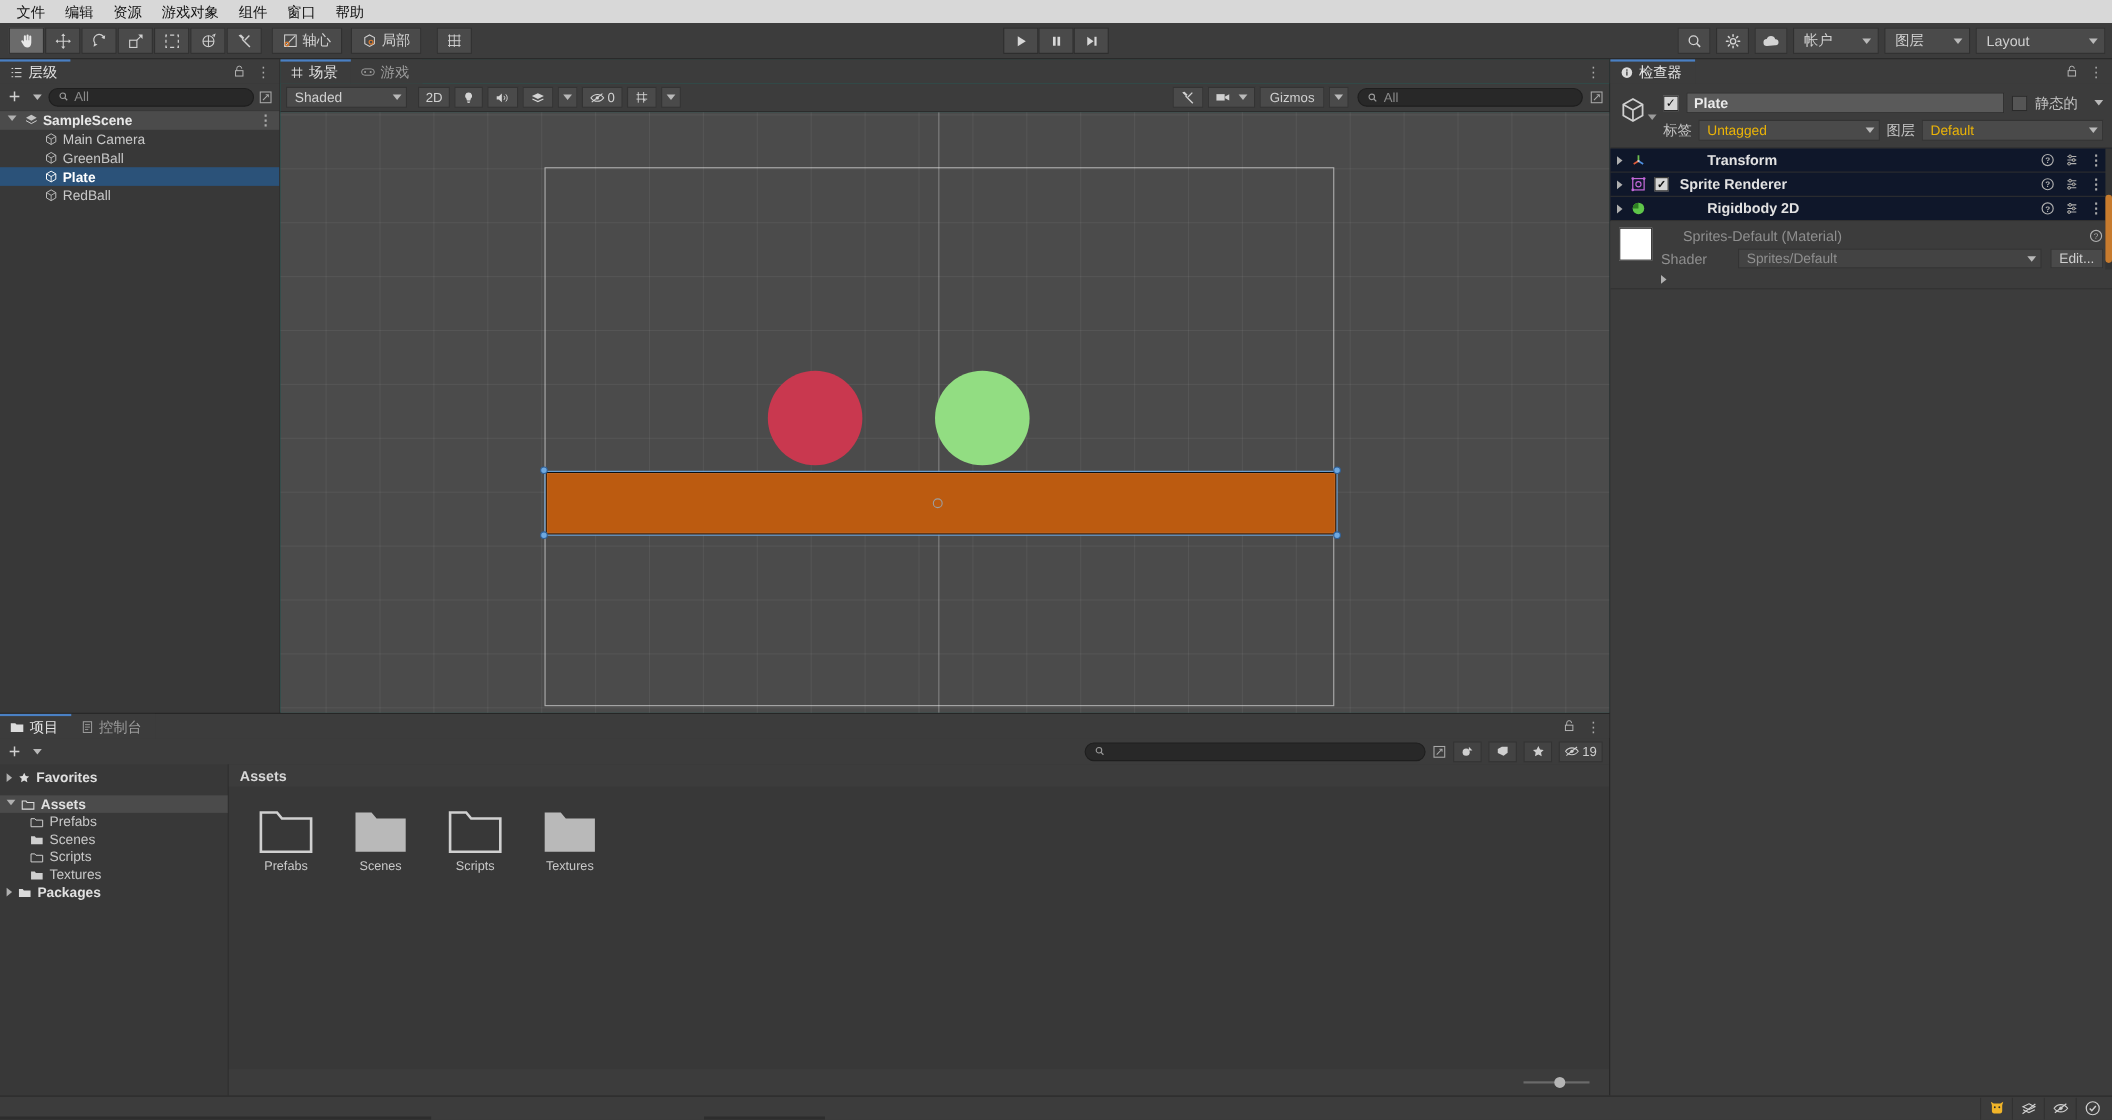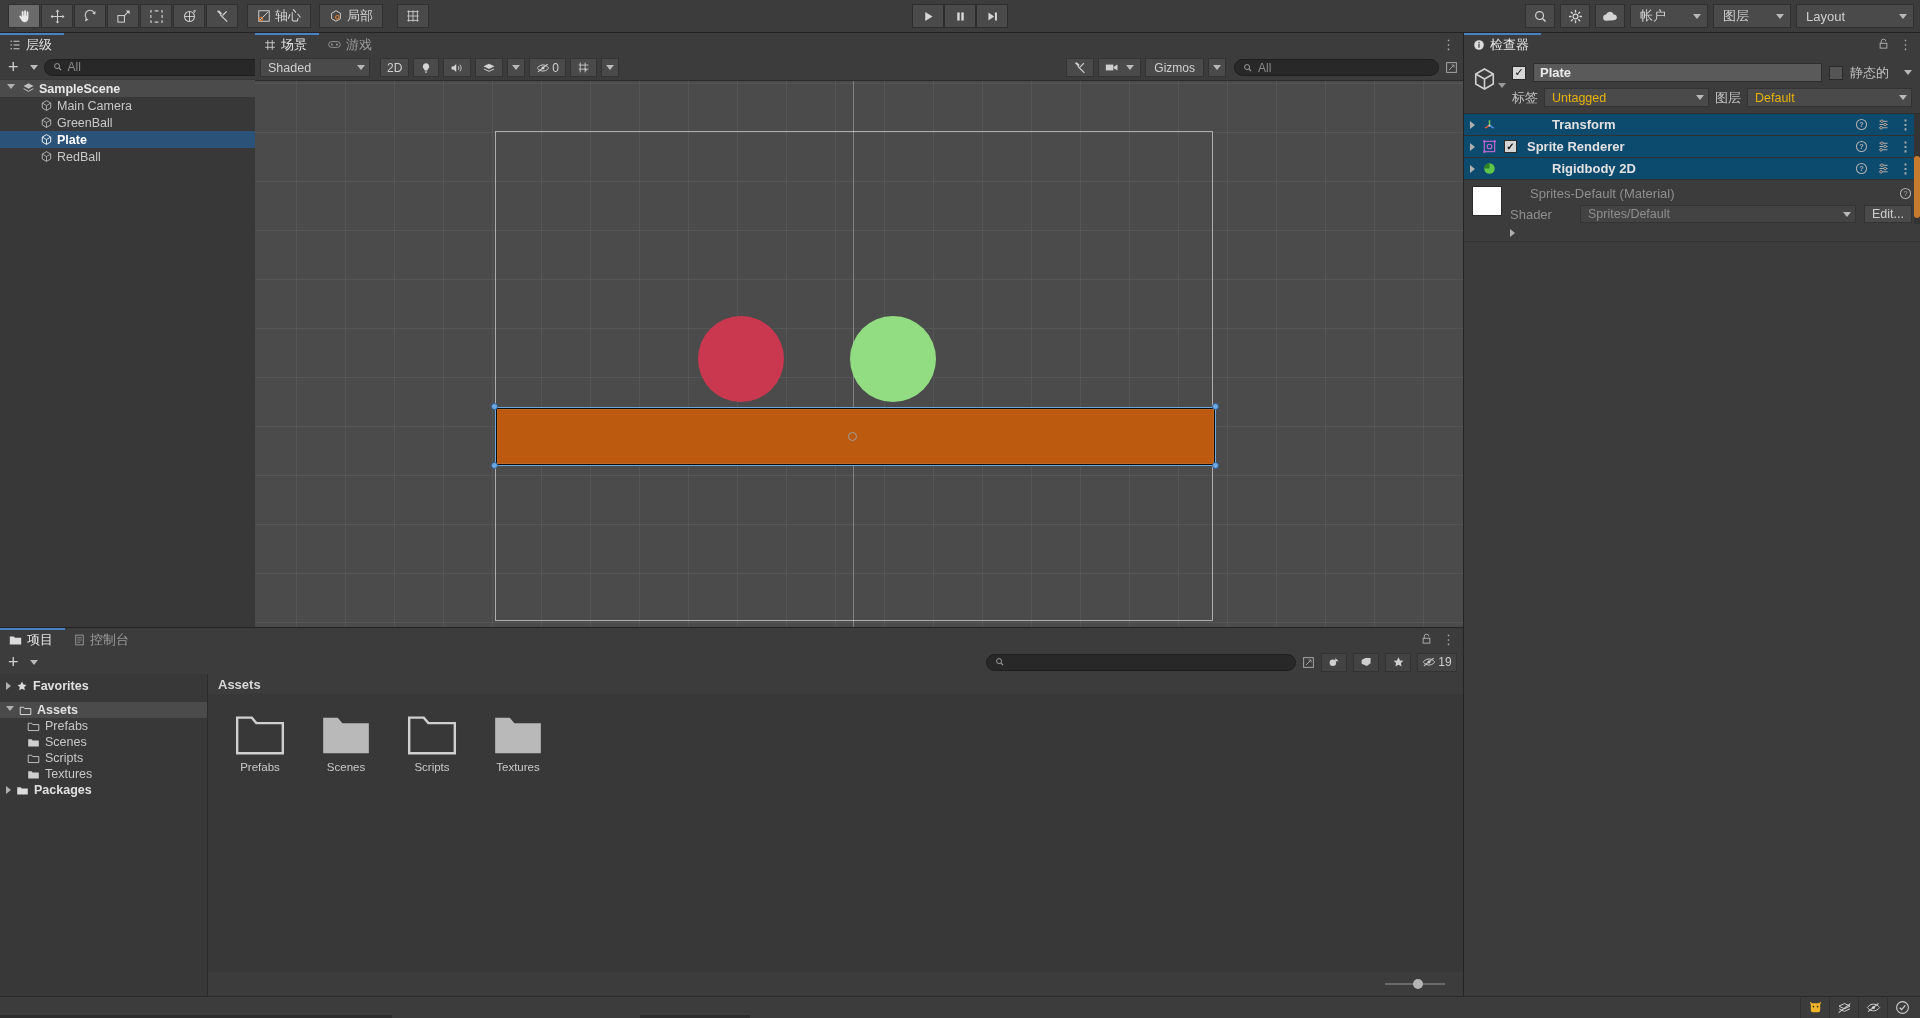--- a/index.html
+++ b/index.html
@@ -60,21 +60,21 @@
     height:24px; background:#4a4a4a; border:1px solid #303030;
     display:flex; align-items:center; justify-content:space-between;
     padding:0 6px 0 9px; min-width:78px; font-size:13px; color:#cfcfcf; cursor:pointer;
   }
   .tb-dd.layout { min-width:118px; }
   .caret { width:0;height:0;border-left:4px solid transparent;border-right:4px solid transparent;
            border-top:5px solid #b9b9b9; margin-left:8px; }
 
   
   .main { flex:1 1 auto; display:flex; min-height:0; background:#3c3c3c; }
-  .col-left  { width:255px; flex:0 0 255px; display:flex; flex-direction:row; min-width:0; }
+  .col-left  { width:255px; flex:0 0 255px; display:flex; flex-direction:column; min-width:0; }
   .col-mid   { flex:1 1 auto; display:flex; flex-direction:column; min-width:0; }
   .col-right { width:457px; flex:0 0 457px; display:flex; flex-direction:column;
                background:#3c3c3c; border-left:1px solid #232323; }
 
   
   .tabstrip {
     height:22px; background:#3c3c3c; display:flex; align-items:stretch;
     position:relative; flex:0 0 22px;
   }
   .tab {
@@ -210,21 +210,21 @@
   }
   .static-lbl { font-size:13px; color:#c3c3c3; }
   .row2 { display:flex; align-items:center; gap:6px; }
   .row2 .lab { font-size:13px; color:#c3c3c3; white-space:nowrap; }
   .smalldd {
     height:19px; background:#4a4a4a; border:1px solid #333;
     display:flex; align-items:center; justify-content:space-between;
     padding:0 4px 0 7px; font-size:12.5px; color:#eab308; cursor:pointer;text-align:center;
   }
   .comp-row {
-    height:22px; background:#0c4a6e; border-bottom:1px solid #313131;
+    height:22px; background:#0f172a; border-bottom:1px solid #313131;
     display:flex; align-items:center; gap:7px; padding:0 8px 0 6px;
     font-size:13px; font-weight:bold; color:#e2e2e2; cursor:pointer;justify-content:space-between;
   }
   .comp-row .right { margin-left:auto; display:flex; align-items:center; gap:9px; color:#b0b0b0; }
   .mat-row {
     background:#3c3c3c; padding:6px 8px 4px 8px; display:flex; gap:8px;
     border-bottom:1px solid #323232;
   }
   .mat-swatch { width:30px;height:30px;background:#fff;border:1px solid #2a2a2a; flex:0 0 30px;}
   .mat-right { flex:1 1 auto; display:flex; flex-direction:column; gap:4px; }
@@ -257,20 +257,29 @@
 
   .scroll-track { position:absolute; right:0; top:0; bottom:0; width:6px; background:#343434; }
   .scroll-thumb { position:absolute; right:0; width:6px; background:#5d5d5d; border-radius:3px; }
   .panel-dots { letter-spacing:0; font-size:13px; color:#aaa; cursor:pointer; }
 </style>
 </head>
 <body>
 
 <div class="app">
 
+  <div class="menubar">
+    <div class="mi">文件</div>
+    <div class="mi">编辑</div>
+    <div class="mi">资源</div>
+    <div class="mi">游戏对象</div>
+    <div class="mi">组件</div>
+    <div class="mi">窗口</div>
+    <div class="mi">帮助</div>
+  </div>
 
   <div class="toolbar">
     <div class="tb-left">
       <div class="tb-btn first">
         <svg width="15" height="15" viewBox="0 0 16 16">
             <path fill="#e8e8e8" d="M5 7V3.2a1 1 0 112 0V7h.6V2.4a1 1 0 112 0V7h.6V3.4a1 1 0 112 0V9.4c0 2.6-1.4 4.6-3.8 4.6-2 0-3-.9-4-2.6L2.6 8.6a1 1 0 011.5-1.3L5 8.4V7z"></path>
           </svg>
       </div>
       <div class="tb-btn">
         <svg width="15" height="15" viewBox="0 0 16 16">

